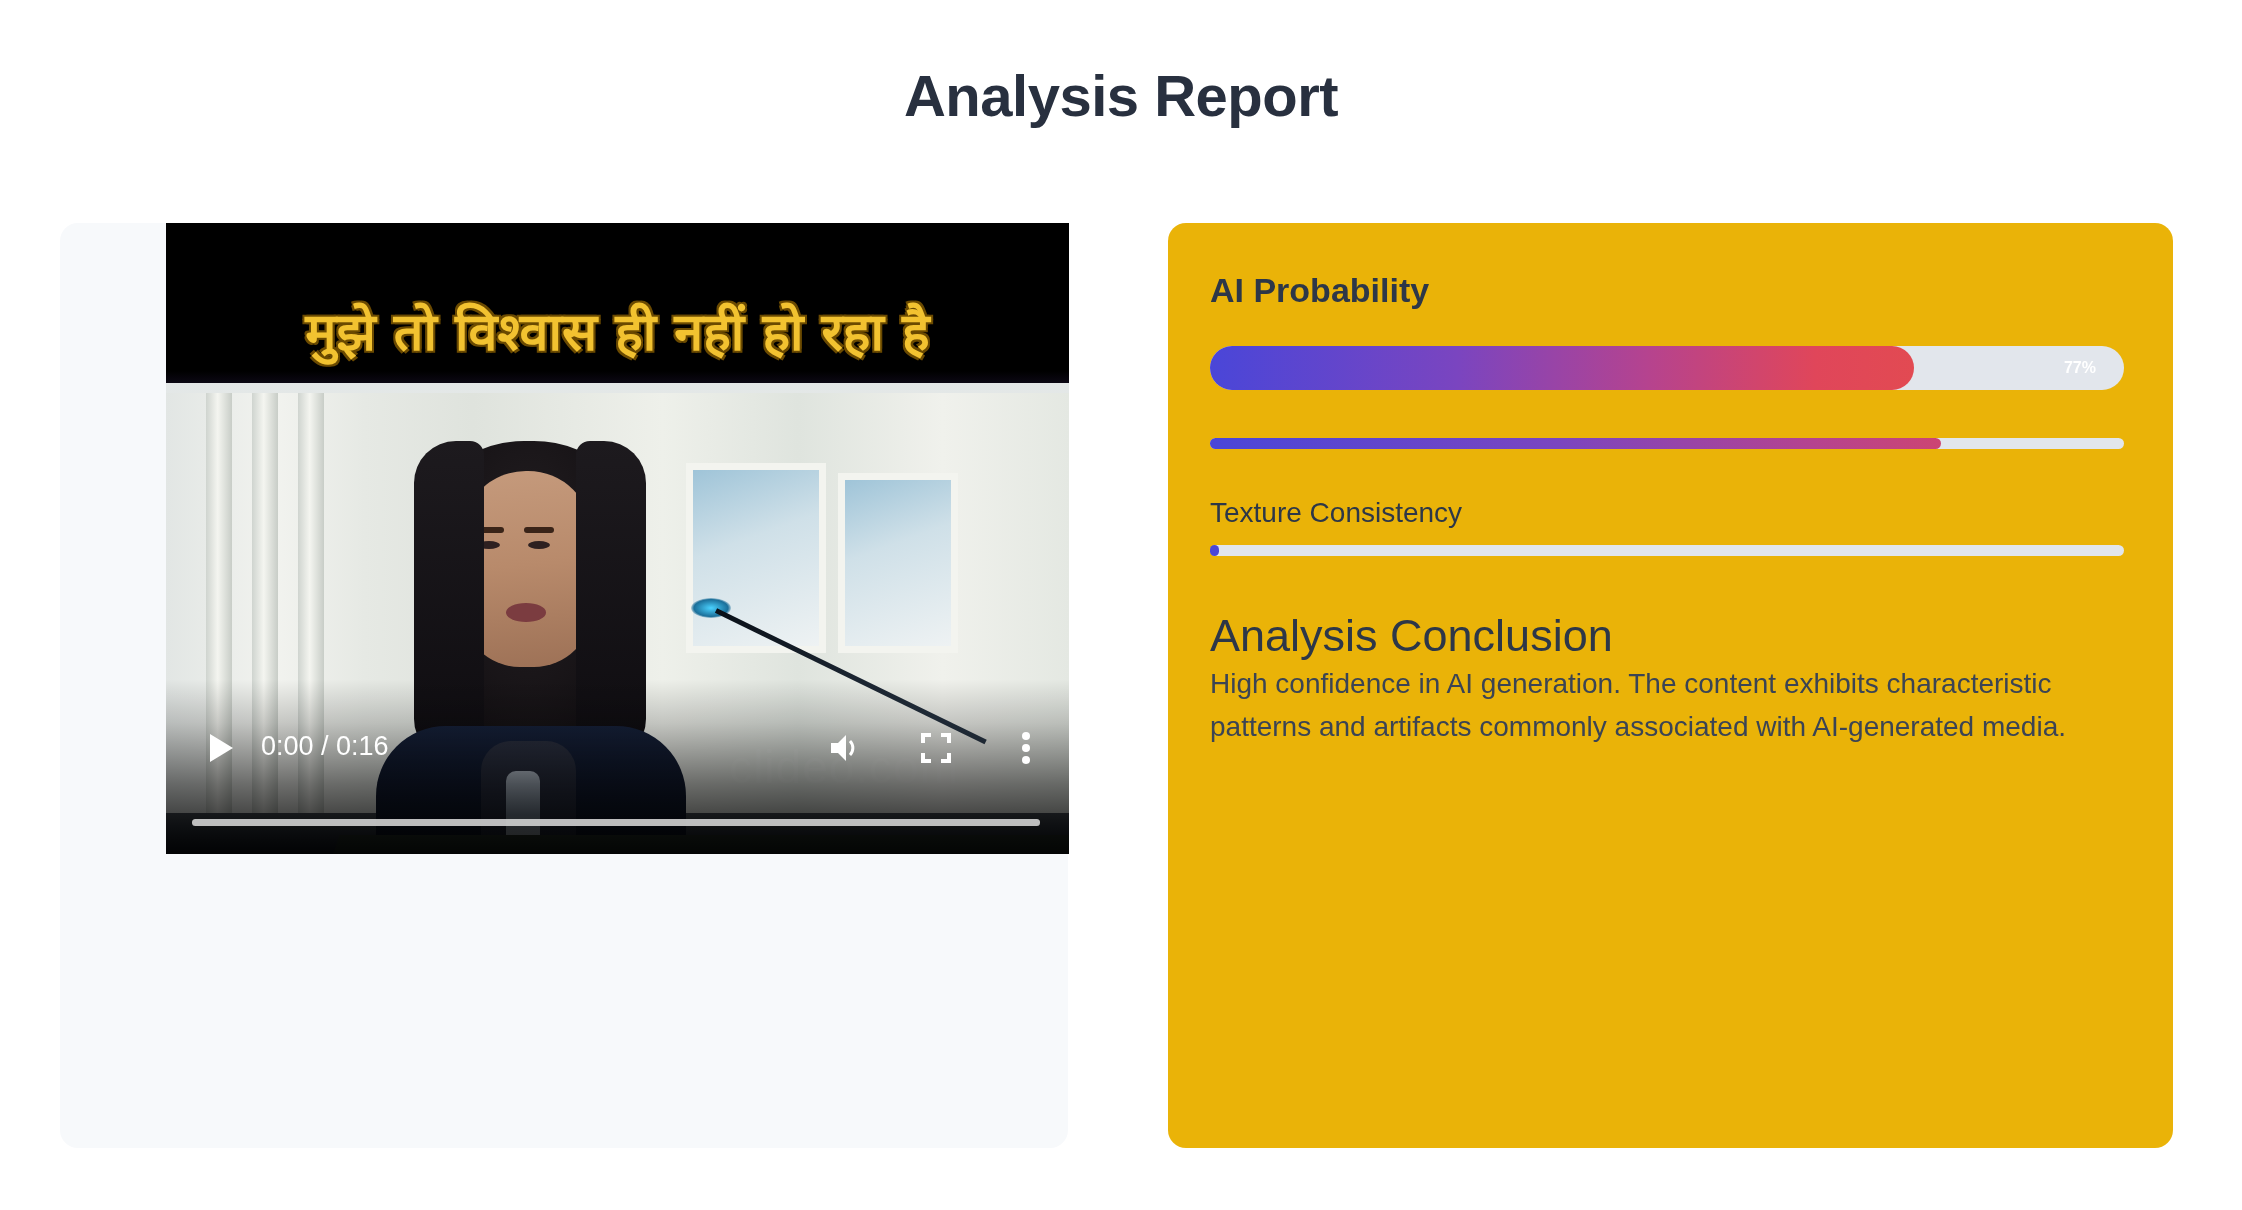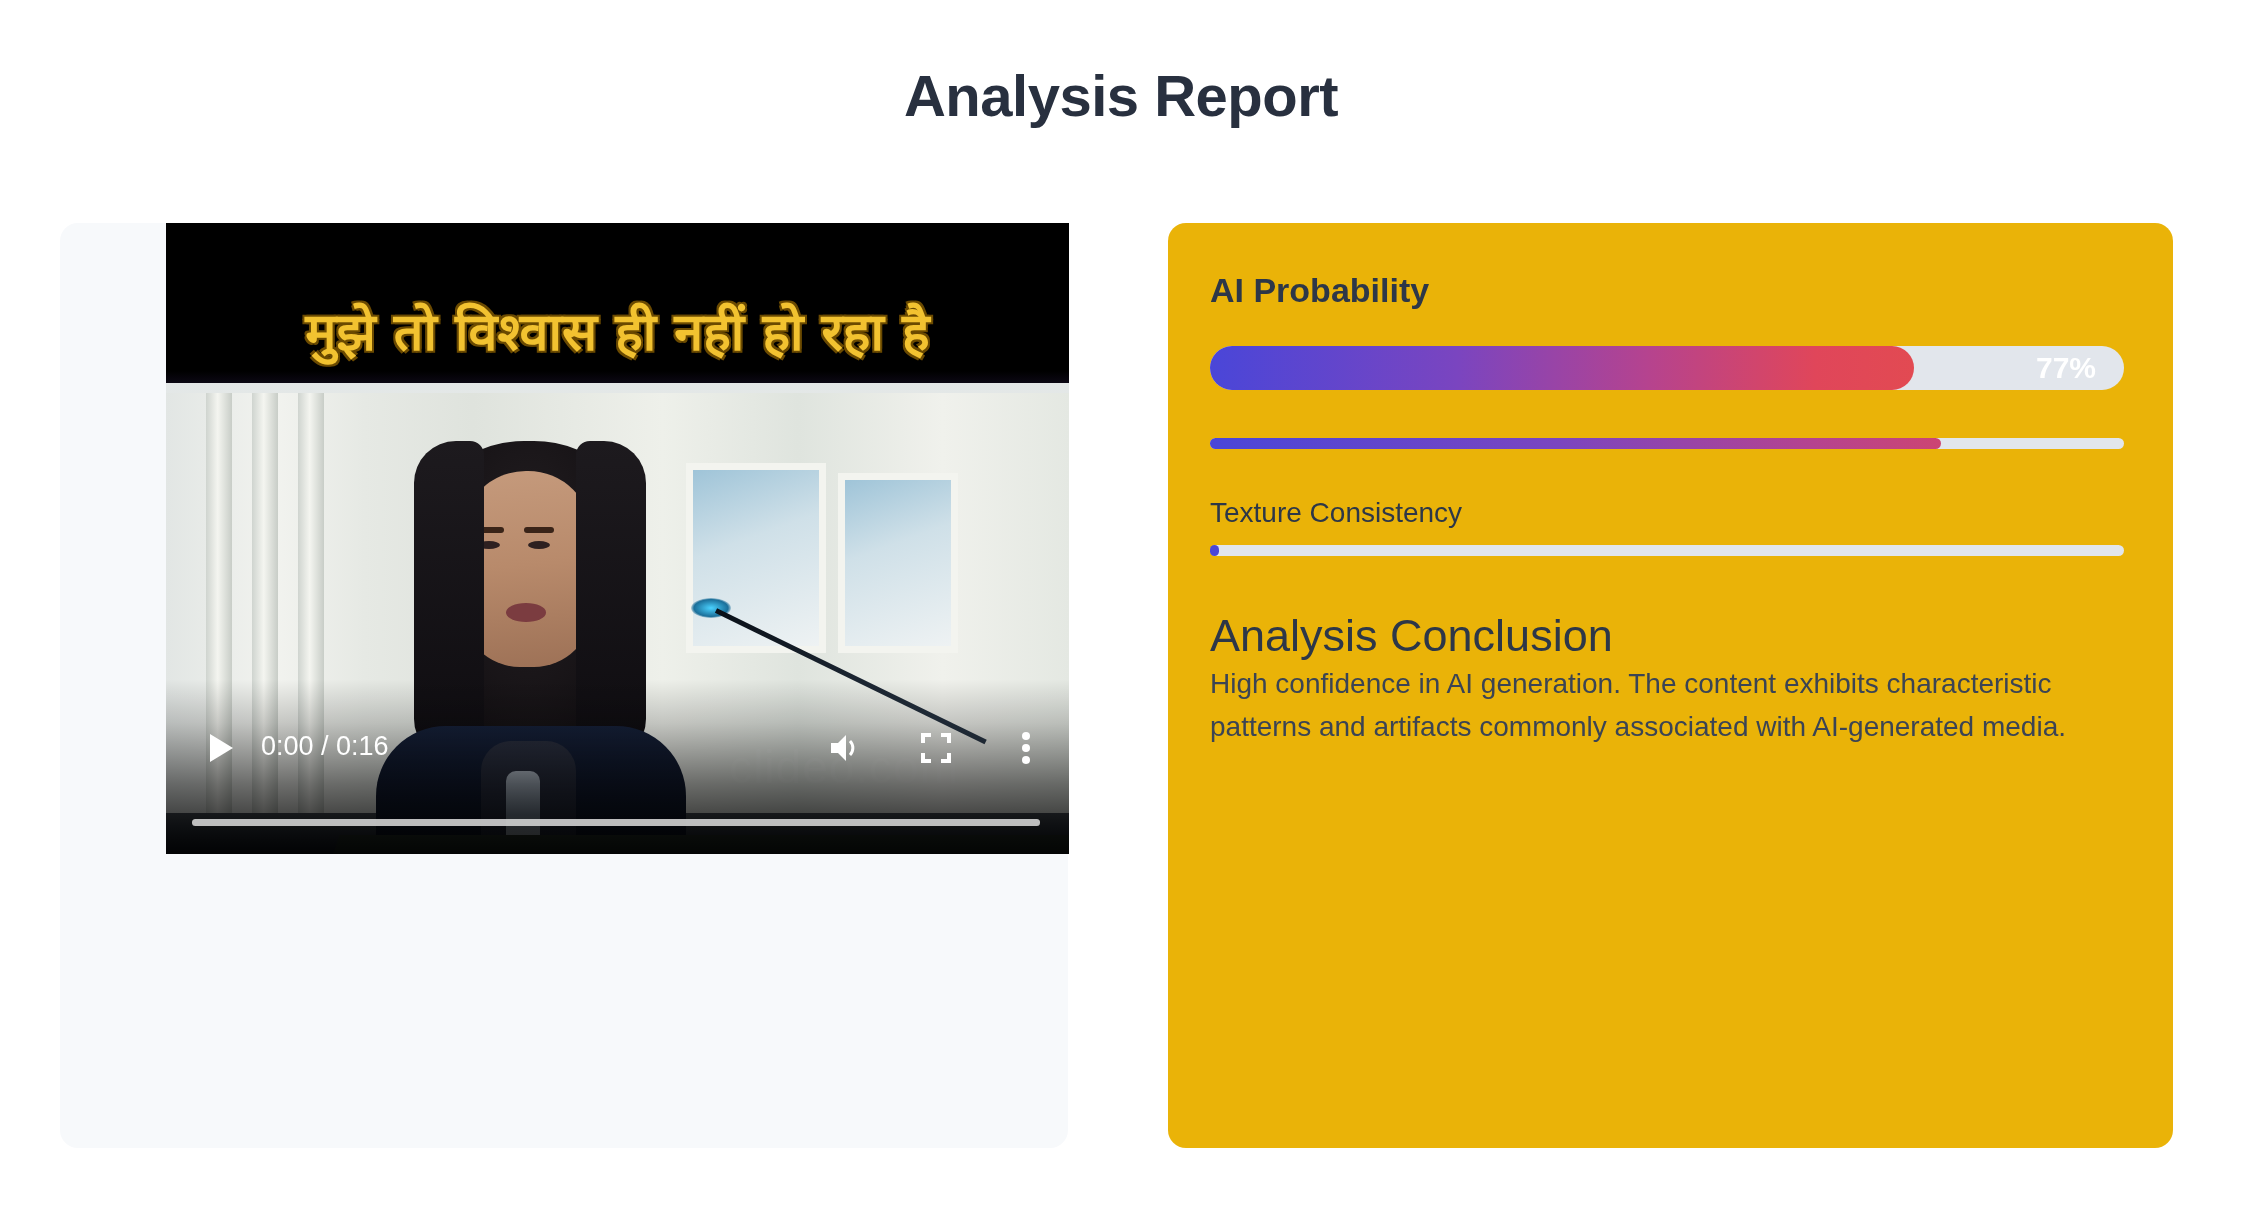--- a/index.html
+++ b/index.html
@@ -205,21 +205,21 @@
   .main-bar-track {
     position:relative; width: 914px; height: 44px;
     background: #e2e6ec; border-radius: 22px;
     display:flex; align-items:center; justify-content:flex-end;
   }
   .main-bar-fill {
     position:absolute; left:0; top:0; height:44px; border-radius:22px;
     background: linear-gradient(90deg, #4a46d8 0%, #7a45c0 35%, #b5438f 62%, #e0465a 86%, #e24a52 100%);
   }
   .main-bar-value {
-    position:relative; z-index:2; color:#ffffff; font-size:30px; font-weight:700;
+    position:relative; z-index:2; color:#ffffff; font-size:16px; font-weight:700;
     margin-right: 28px;
   }
 
   .metric { margin-top: 48px; }
   .metric-label { font-size: 28px; color:#2d3748; margin-bottom: 16px; }
   .metric-track {
     position:relative; width:914px; height:11px;
     background:#e2e6ec; border-radius:6px;
   }
   .metric-fill {

